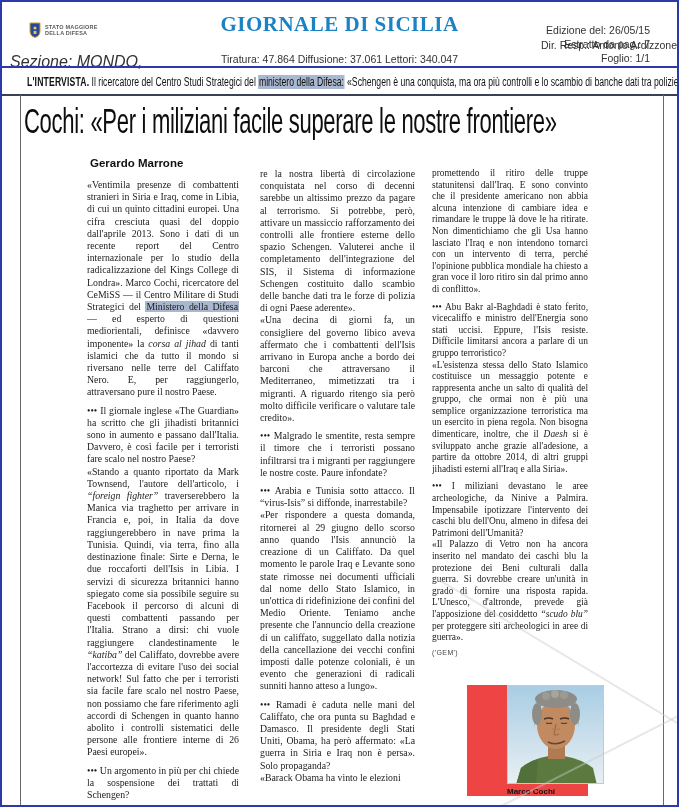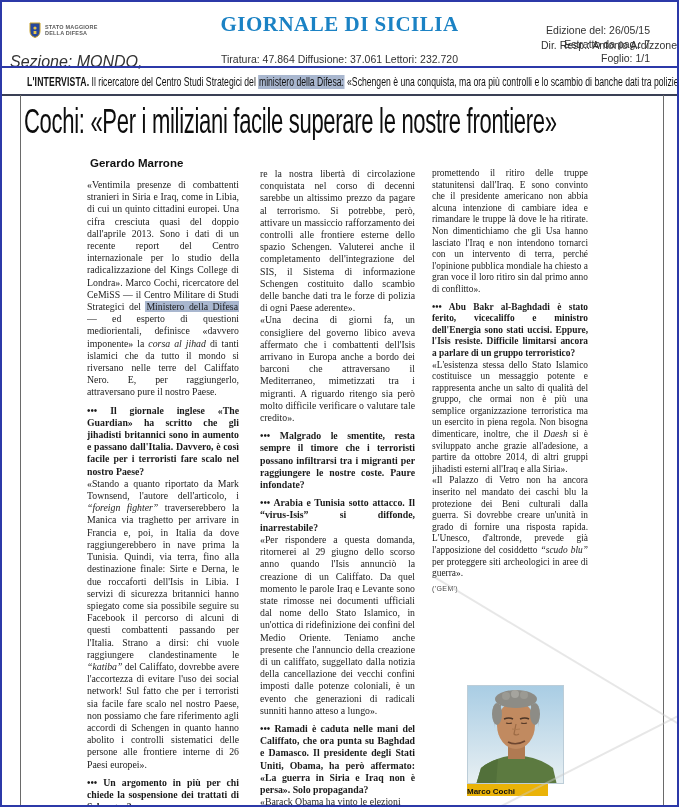--- a/index.html
+++ b/index.html
@@ -43,26 +43,26 @@
     border-left:1px solid #6a6a6a;border-right:1px solid #6a6a6a;}
   
   .col{position:absolute;overflow:hidden;font-family:"Liberation Serif",serif;
     text-align:justify;color:#1b1b1b;}
   .col-a{font-size:9.8px;line-height:12.2px;}
   .col-b{font-size:9.4px;line-height:11.6px;}
   #col1{left:85px;top:177px;width:152px;height:627px;}
   #col2{left:258px;top:166px;width:155px;height:640px;}
   #col3{left:430px;top:166px;width:156px;height:522px;}
   .para{margin:0;}
-  .para.question{font-weight:bold;margin-top:6px;}
+  .para.question{font-weight:normal;margin-top:6px;}
   .para.signature{font-family:"Liberation Sans",sans-serif;font-size:7px;
     letter-spacing:.4px;color:#444;margin-top:3px;text-align:left;}
   .italic{font-style:italic;margin-top:27px;}
   
-  .photo{position:absolute;left:465px;top:683px;width:81px;background:#eab308;z-index:3;}
+  .photo{position:absolute;left:465px;top:683px;width:81px;background:#ef4444;z-index:3;padding-left:40px;}
   .photo .frame{width:97px;height:99px;border:1px solid #bccdd8;box-sizing:border-box;
     overflow:hidden;background:#bdd8e8;}
   .photo .cap{font-size:8px;font-weight:bold;color:#111;padding-top:3px;}
   
   .wm{position:absolute;height:1.5px;background:#c9c9c9;opacity:.45;z-index:4;}
   #wm1{left:412px;top:652px;width:300px;transform:rotate(31deg);}
   #wm2{left:418px;top:768px;width:300px;transform:rotate(-27deg);}
 </style>
 </head>
 <body>
@@ -76,21 +76,21 @@
         <circle cx="6" cy="6" r="1.6" fill="#e8c64a"></circle>
         <rect x="4.6" y="9" width="2.8" height="3" fill="#e8c64a"></rect>
       </svg>
       <div class="org">
         <div>STATO MAGGIORE</div>
         <div>DELLA DIFESA</div>
       </div>
     </div>
     <div class="masthead">GIORNALE DI SICILIA</div>
     <div class="director">Dir. Resp.: Antonio Ardizzone</div>
-    <div class="stats">Tiratura: 47.864 Diffusione: 37.061 Lettori: 232.720</div>
+    <div class="stats">Tiratura: 47.864 Diffusione: 37.061 Lettori: 340.047</div>
     <div class="section">Sezione: MONDO,</div>
     <div class="edinfo">
       <div>Edizione del: 26/05/15</div>
       <div>Estratto da pag.: 7</div>
       <div>Foglio: 1/1</div>
     </div>
   </div>
 
   <div class="rule-header"></div>
 
@@ -117,20 +117,21 @@
       <p class="para question"><span>••• Malgrado le smentite, resta sempre il timore che i terroristi possano infiltrarsi tra i migranti per raggiungere le nostre coste. Paure infondate?</span></p>
       <p class="para question"><span>••• Arabia e Tunisia sotto attacco. Il “virus-Isis” si diffonde, inarrestabile?</span></p>
       <p class="para answer"><span>«Per rispondere a questa domanda, ritornerei al 29 giugno dello scorso anno quando l'Isis annunciò la creazione di un Califfato. Da quel momento le parole Iraq e Levante sono state rimosse nei documenti ufficiali dal nome dello Stato Islamico, in un'ottica di ridefinizione dei confini del Medio Oriente. Teniamo anche presente che l'annuncio della creazione di un califfato, suggellato dalla notizia della cancellazione dei vecchi confini imposti dalle potenze coloniali, è un evento che generazioni di radicali sunniti hanno atteso a lungo».</span></p>
       <p class="para question"><span>••• Ramadi è caduta nelle mani del Califfato, che ora punta su Baghdad e Damasco. Il presidente degli Stati Uniti, Obama, ha però affermato: «La guerra in Siria e Iraq non è persa». Solo propaganda?</span></p>
       <p class="para answer"><span>«Barack Obama ha vinto le elezioni</span></p>
     </div>
   <div id="col3" class="col col-b">
       <p class="para answer"><span>promettendo il ritiro delle truppe statunitensi dall'Iraq. E sono convinto che il presidente americano non abbia alcuna intenzione di cambiare idea e rimandare le truppe là dove le ha ritirate. Non dimentichiamo che gli Usa hanno lasciato l'Iraq e non intendono tornarci con un intervento di terra, perché l'opinione pubblica mondiale ha chiesto a gran voce il loro ritiro sin dal primo anno di conflitto».</span></p>
       <p class="para question"><span>••• Abu Bakr al-Baghdadi è stato ferito, vicecaliffo e ministro dell'Energia sono stati uccisi. Eppure, l'Isis resiste. Difficile limitarsi ancora a parlare di un gruppo terroristico?</span></p>
       <p class="para answer"><span>«L'esistenza stessa dello Stato Islamico costituisce un messaggio potente e rappresenta anche un salto di qualità del gruppo, che ormai non è più una semplice organizzazione terroristica ma un esercito in piena regola. Non bisogna dimenticare, inoltre, che il </span><span class="italic">Daesh</span><span> si è sviluppato anche grazie all'adesione, a partire da ottobre 2014, di altri gruppi jihadisti esterni all'Iraq e alla Siria».</span></p>
+      <p class="para question"><span>••• I miliziani devastano le aree archeologiche, da Ninive a Palmira. Impensabile ipotizzare l'intervento dei caschi blu dell'Onu, almeno in difesa dei Patrimoni dell'Umanità?</span></p>
       <p class="para answer"><span>«Il Palazzo di Vetro non ha ancora inserito nel mandato dei caschi blu la protezione dei Beni culturali dalla guerra. Si dovrebbe creare un'unità in grado di fornire una risposta rapida. L'Unesco, d'altronde, prevede già l'apposizione del cosiddetto </span><span class="italic">“scudo blu”</span><span> per proteggere siti archeologici in aree di guerra».</span></p>
       <p class="para signature"><span>('GEM')</span></p>
     </div>
 
   <div class="photo">
     <div class="frame">
       <svg width="97" height="99" viewBox="0 0 97 99">
         <defs>
           <linearGradient id="skyg" x1="0" y1="0" x2="0" y2="1">
             <stop offset="0" stop-color="#a9cde4"></stop>

